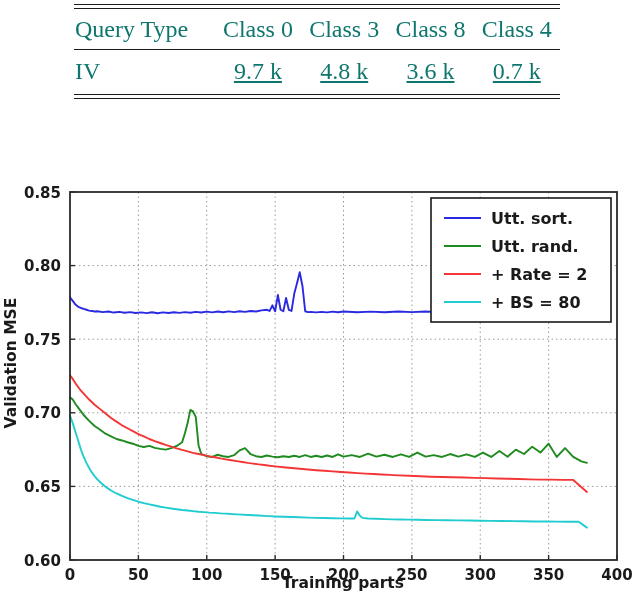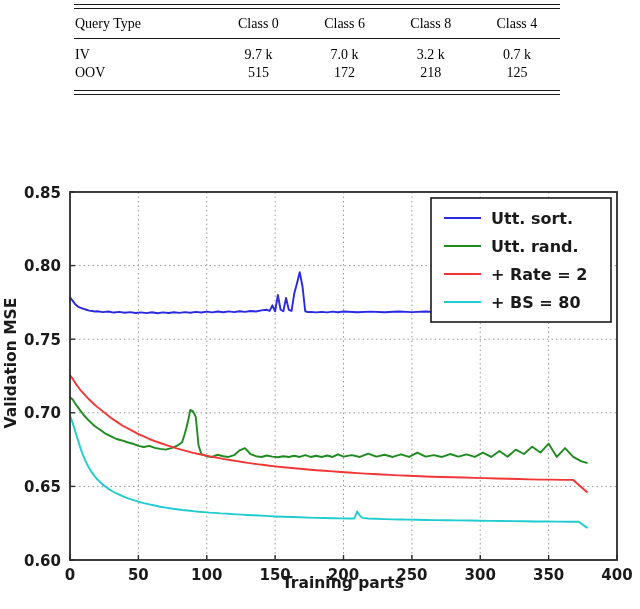--- a/index.html
+++ b/index.html
@@ -19,42 +19,42 @@
   #stats-table-wrap {
     position: absolute;
     left: 74px;
     top: 4px;
     width: 486px;
   }
   table.stats {
     border-collapse: collapse;
     width: 100%;
     font-family: "Liberation Serif", "DejaVu Serif", serif;
-    font-size: 14px;
-    color: #000000;
+    font-size: 24px;
+    color: #0f766e;
   }
   table.stats .rule-top {
     border-top: 1.6px solid #1a1a1a;
     border-bottom: 1.6px solid #1a1a1a;
     height: 3px;
     padding: 0;
   }
   table.stats thead th {
     font-weight: normal;
     padding: 7px 0 6px 0;
     white-space: nowrap;
   }
   table.stats thead th.first { text-align: left; padding-left: 1px; }
   table.stats thead th.num   { text-align: center; }
   table.stats tbody td {
     padding: 1px 0 1px 0;
     white-space: nowrap;
   }
   table.stats tbody td.first { text-align: left; padding-left: 1px; }
-  table.stats tbody td.num   { text-align: center; }
+  table.stats tbody td.num   { text-align: center; text-decoration: underline; }
   table.stats tbody tr.first-body td { padding-top: 8px; }
   table.stats tr.mid-rule td {
     border-top: 1.6px solid #1a1a1a;
     height: 0;
     padding: 0;
     line-height: 0;
     font-size: 0;
   }
   table.stats tr.bot-rule td {
     border-top: 1.6px solid #1a1a1a;
@@ -100,42 +100,35 @@
 
 <div id="stats-table-wrap">
   <table class="stats">
     <thead>
       <tr>
         <td class="rule-top" colspan="5"></td>
       </tr>
       <tr>
         <th class="first">Query Type</th>
         <th class="num">Class 0</th>
-        <th class="num">Class 6</th>
+        <th class="num">Class 3</th>
         <th class="num">Class 8</th>
         <th class="num">Class 4</th>
       </tr>
       <tr class="mid-rule">
         <td colspan="5"></td>
       </tr>
     </thead>
     <tbody>
       <tr class="first-body">
         <td class="first">IV</td>
         <td class="num">9.7 k</td>
-        <td class="num">7.0 k</td>
-        <td class="num">3.2 k</td>
+        <td class="num">4.8 k</td>
+        <td class="num">3.6 k</td>
         <td class="num">0.7 k</td>
-      </tr>
-      <tr>
-        <td class="first">OOV</td>
-        <td class="num">515</td>
-        <td class="num">172</td>
-        <td class="num">218</td>
-        <td class="num">125</td>
       </tr>
       <tr class="spacer-row">
           <td colspan="5"></td>
         </tr>
       <tr class="bot-rule">
         <td colspan="5"></td>
       </tr>
     </tbody>
   </table>
 </div>

